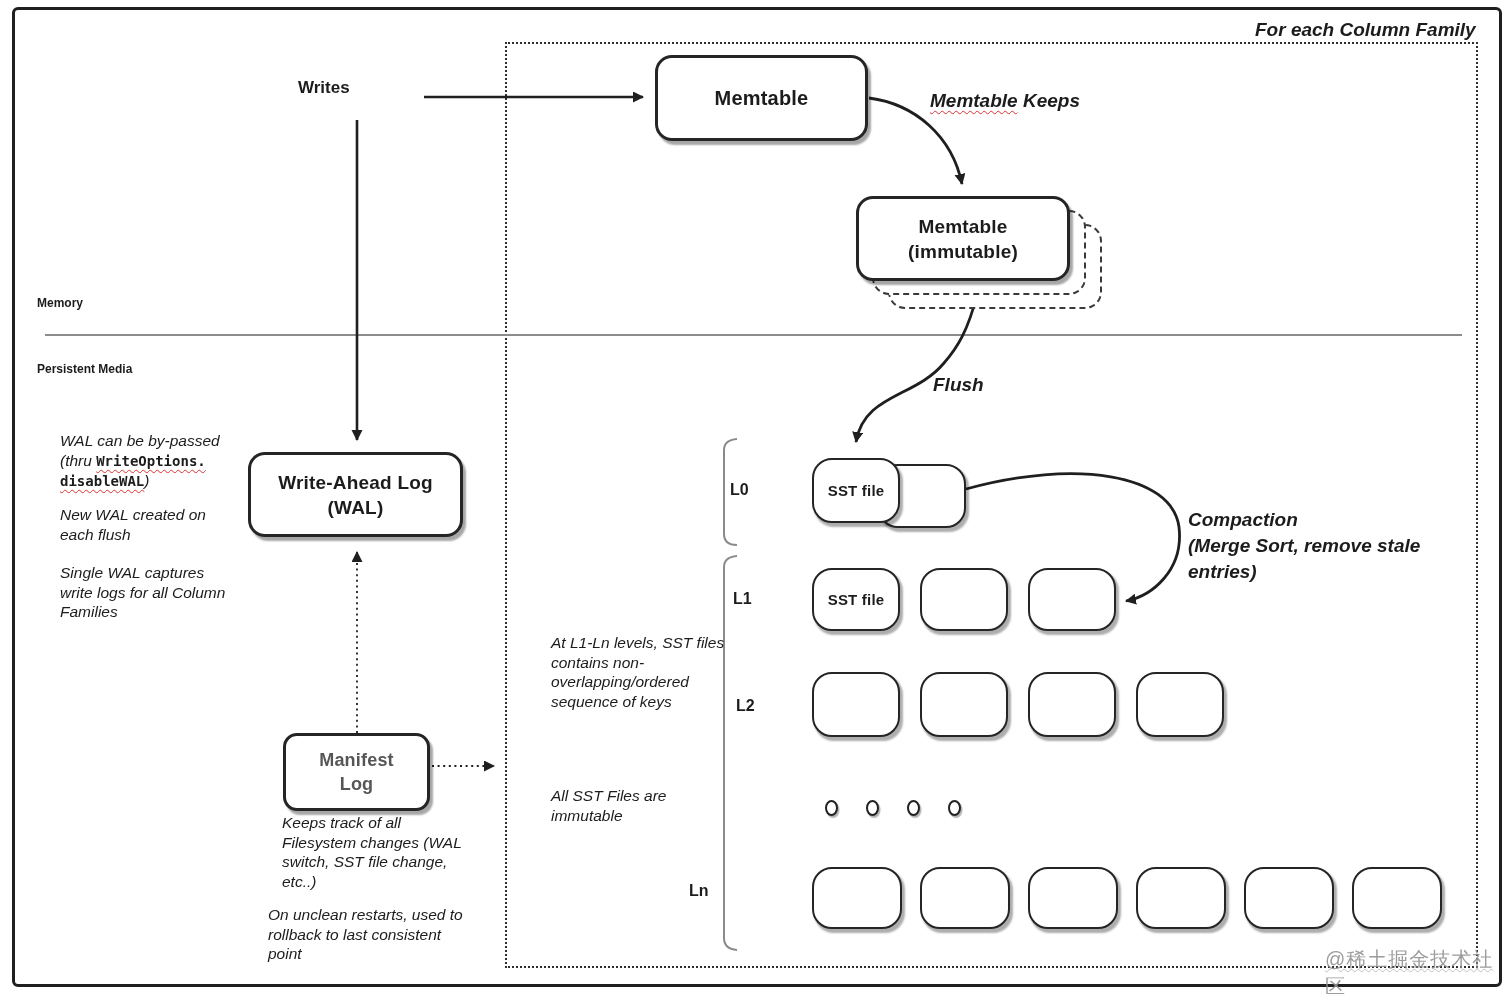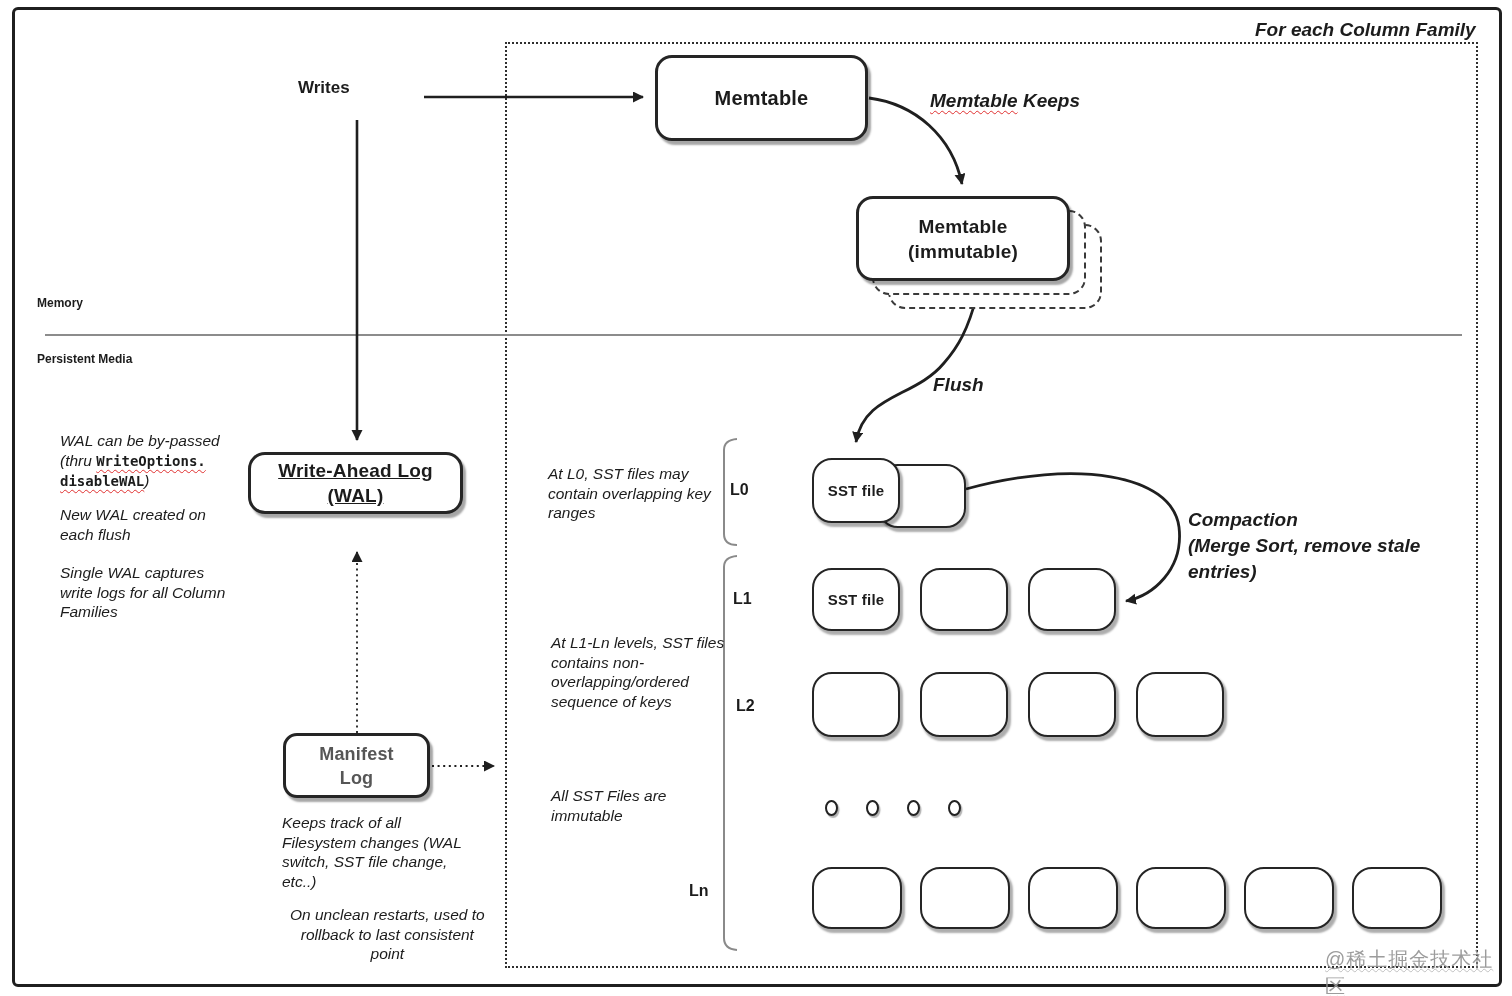--- a/index.html
+++ b/index.html
@@ -86,21 +86,21 @@
     <path d="M 737 439 Q 724 440 724 450 L 724 534 Q 724 545 737 545" stroke="#8a8a8a" stroke-width="2" fill="none"></path>
 
     <path d="M 737 556 Q 724 557 724 567 L 724 938 Q 724 949 737 950" stroke="#8a8a8a" stroke-width="2" fill="none"></path>
   </svg>
 
   <div class="outer-border"></div>
 
   <div class="t ital" style="left:1255px; top:19px;">For each Column Family</div>
 
   <div class="t head-b" style="left:37px; top:296px;">Memory</div>
-  <div class="t head-b" style="left:37px; top:352px;">Persistent Media</div>
+  <div class="t head-b" style="left:37px; top:362px;">Persistent Media</div>
 
   <div class="t writes" style="left:298px; top:78px;">Writes</div>
 
   <div class="box" style="left:655px; top:55px; width:213px; height:86px;">
     <div class="bl">Memtable</div>
   </div>
 
   <div class="t ital" style="left:930px; top:90px;">
     <span class="squig">Memtable</span><span> Keeps</span>
   </div>
@@ -122,47 +122,42 @@
   <div class="note" style="left:60px; top:505px;">
     <div>New WAL created on</div>
     <div>each flush</div>
   </div>
   <div class="note" style="left:60px; top:563px;">
     <div>Single WAL captures</div>
     <div>write logs for all Column</div>
     <div>Families</div>
   </div>
 
-  <div class="box wal" style="left:248px; top:452px; width:215px; height:62px;text-decoration:underline;">
+  <div class="box wal" style="left:248px; top:452px; width:215px; height:85px;">
     <div class="bl">Write-Ahead Log</div>
     <div class="bl">(WAL)</div>
   </div>
 
-  <div class="box manifest" style="left:283px; top:733px; width:147px; height:65px; border-radius:14px;">
+  <div class="box manifest" style="left:283px; top:733px; width:147px; height:78px; border-radius:14px;">
     <div class="bl">Manifest</div>
     <div class="bl">Log</div>
   </div>
 
   <div class="note" style="left:282px; top:813px;">
     <div>Keeps track of all</div>
     <div>Filesystem changes (WAL</div>
     <div>switch, SST file change,</div>
     <div>etc..)</div>
   </div>
-  <div class="note" style="left:290px; top:905px;text-align:center;">
+  <div class="note" style="left:268px; top:905px;">
     <div>On unclean restarts, used to</div>
     <div>rollback to last consistent</div>
     <div>point</div>
   </div>
 
-  <div class="note" style="left:548px; top:464px;">
-    <div>At L0, SST files may</div>
-    <div>contain overlapping key</div>
-    <div>ranges</div>
-  </div>
   <div class="note" style="left:551px; top:633px;">
     <div>At L1-Ln levels, SST files</div>
     <div>contains non-</div>
     <div>overlapping/ordered</div>
     <div>sequence of keys</div>
   </div>
   <div class="note" style="left:551px; top:786px;">
     <div>All SST Files are</div>
     <div>immutable</div>
   </div>

